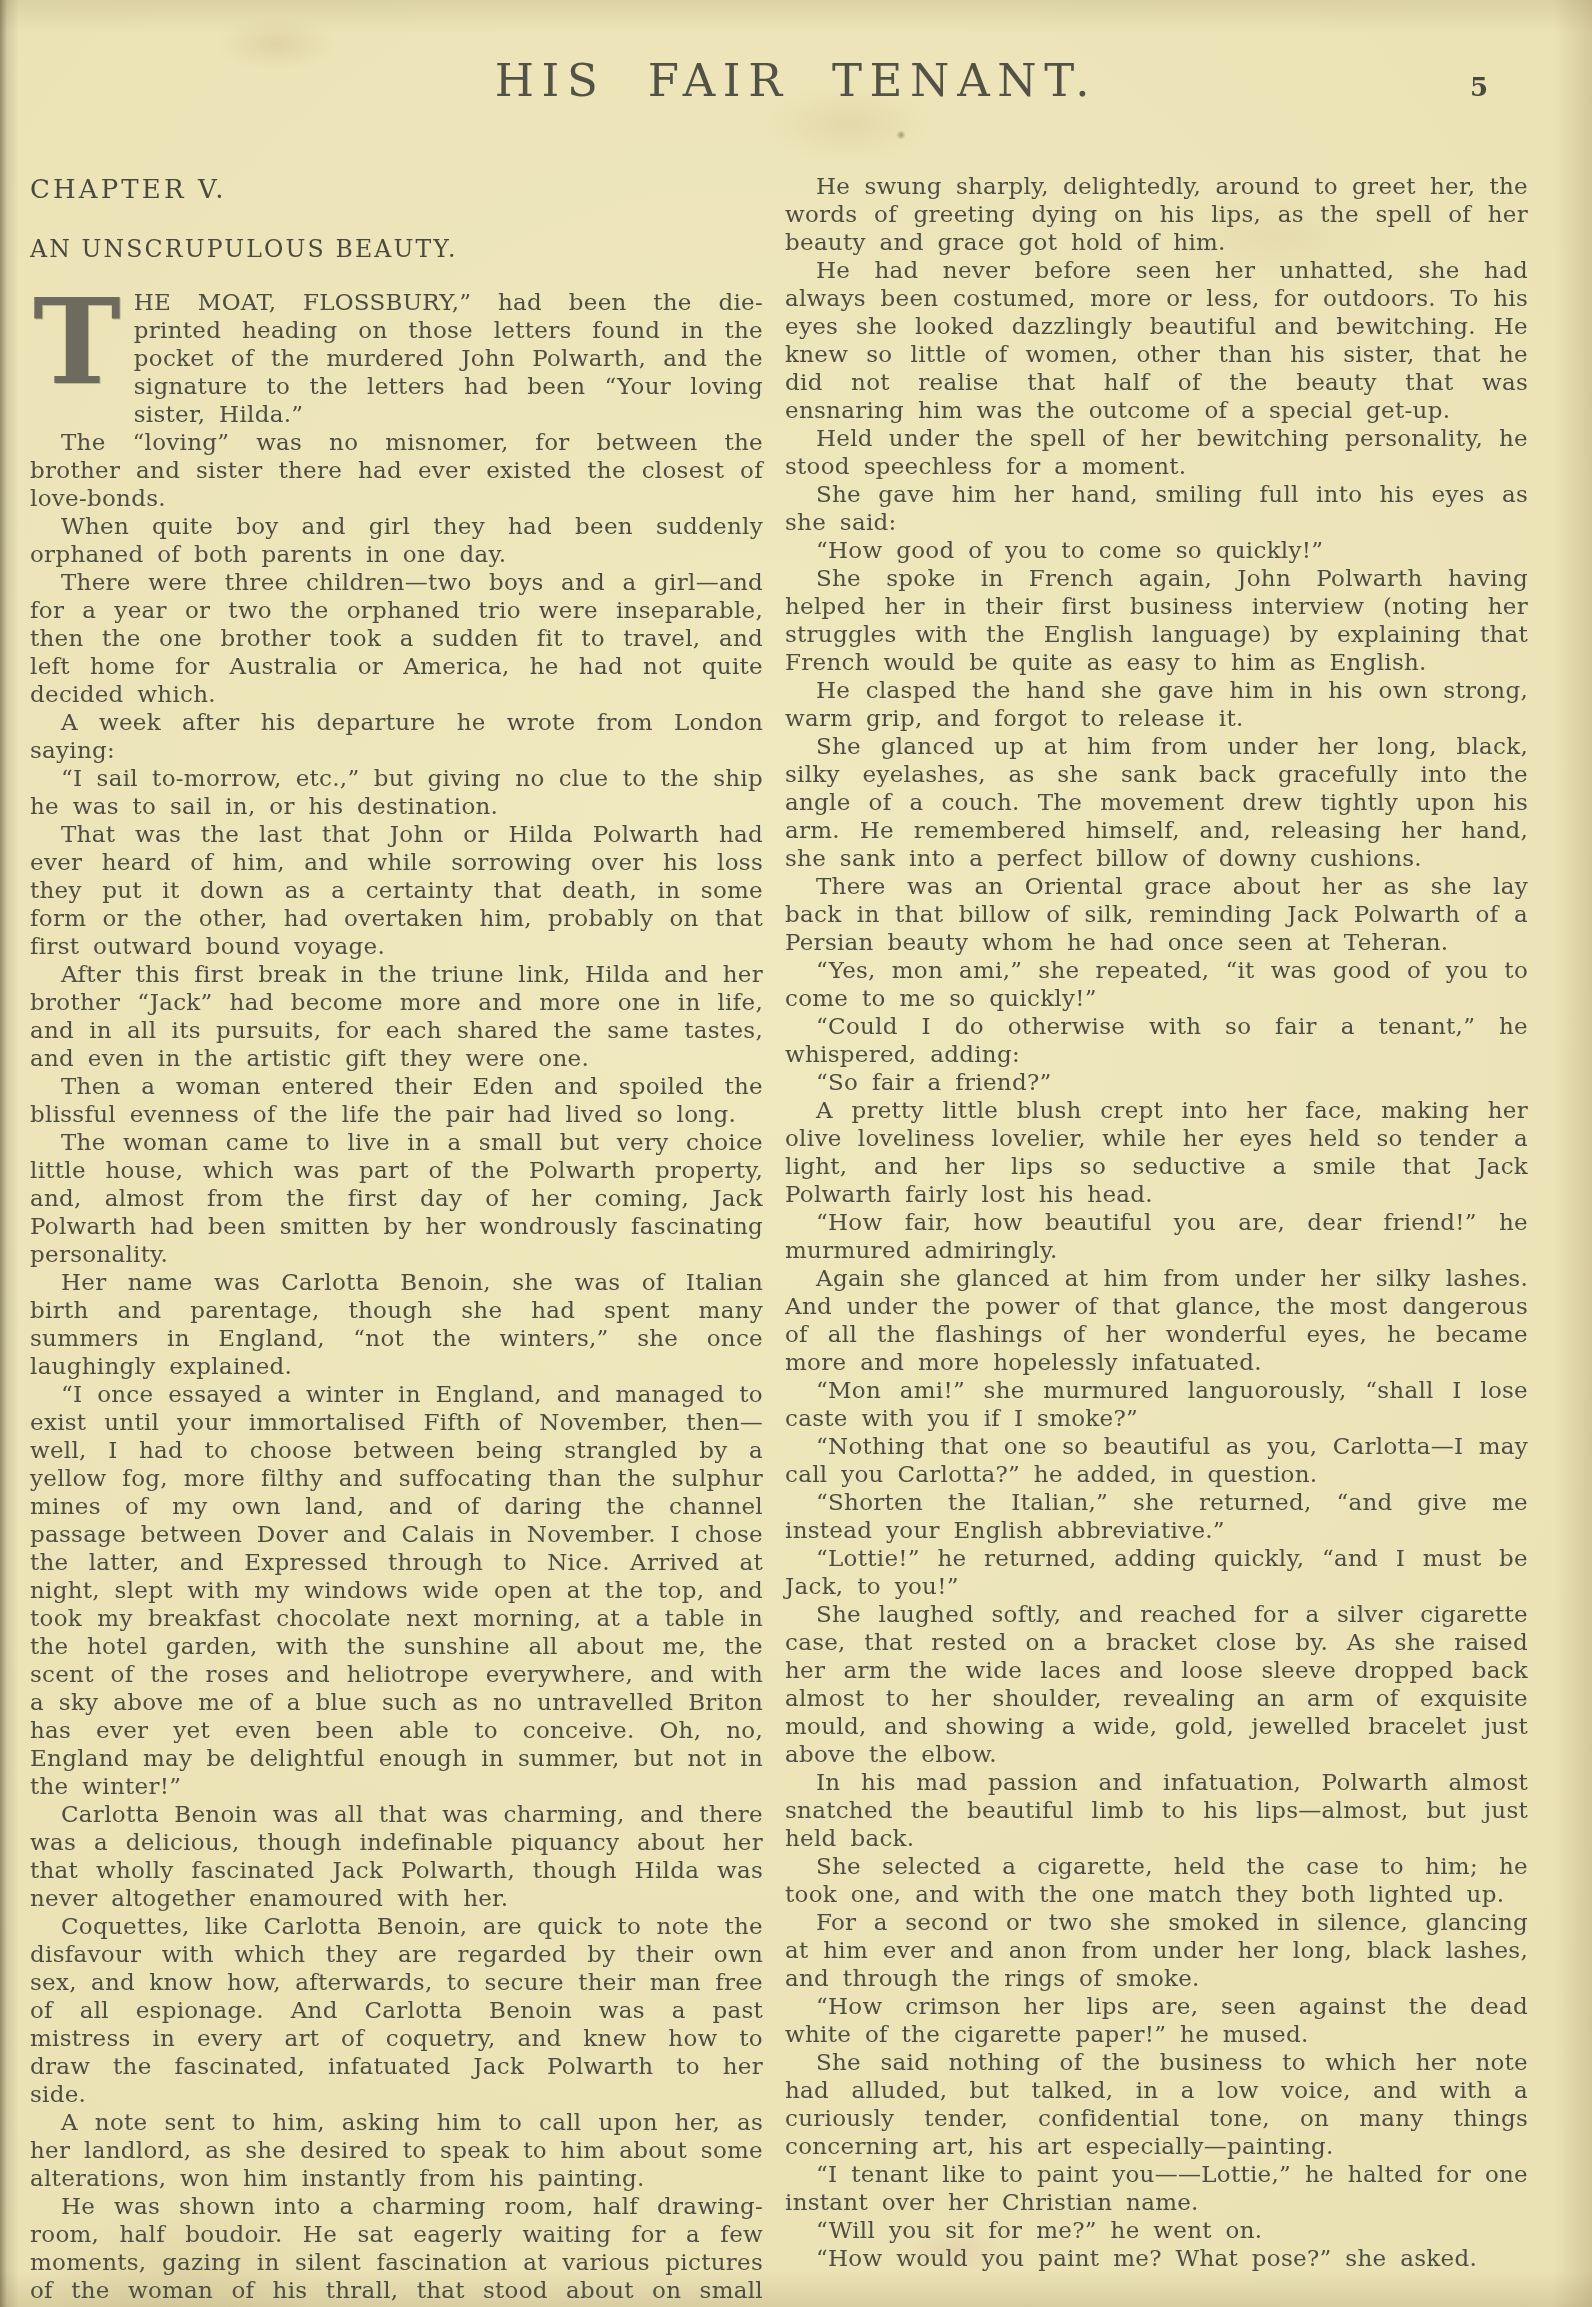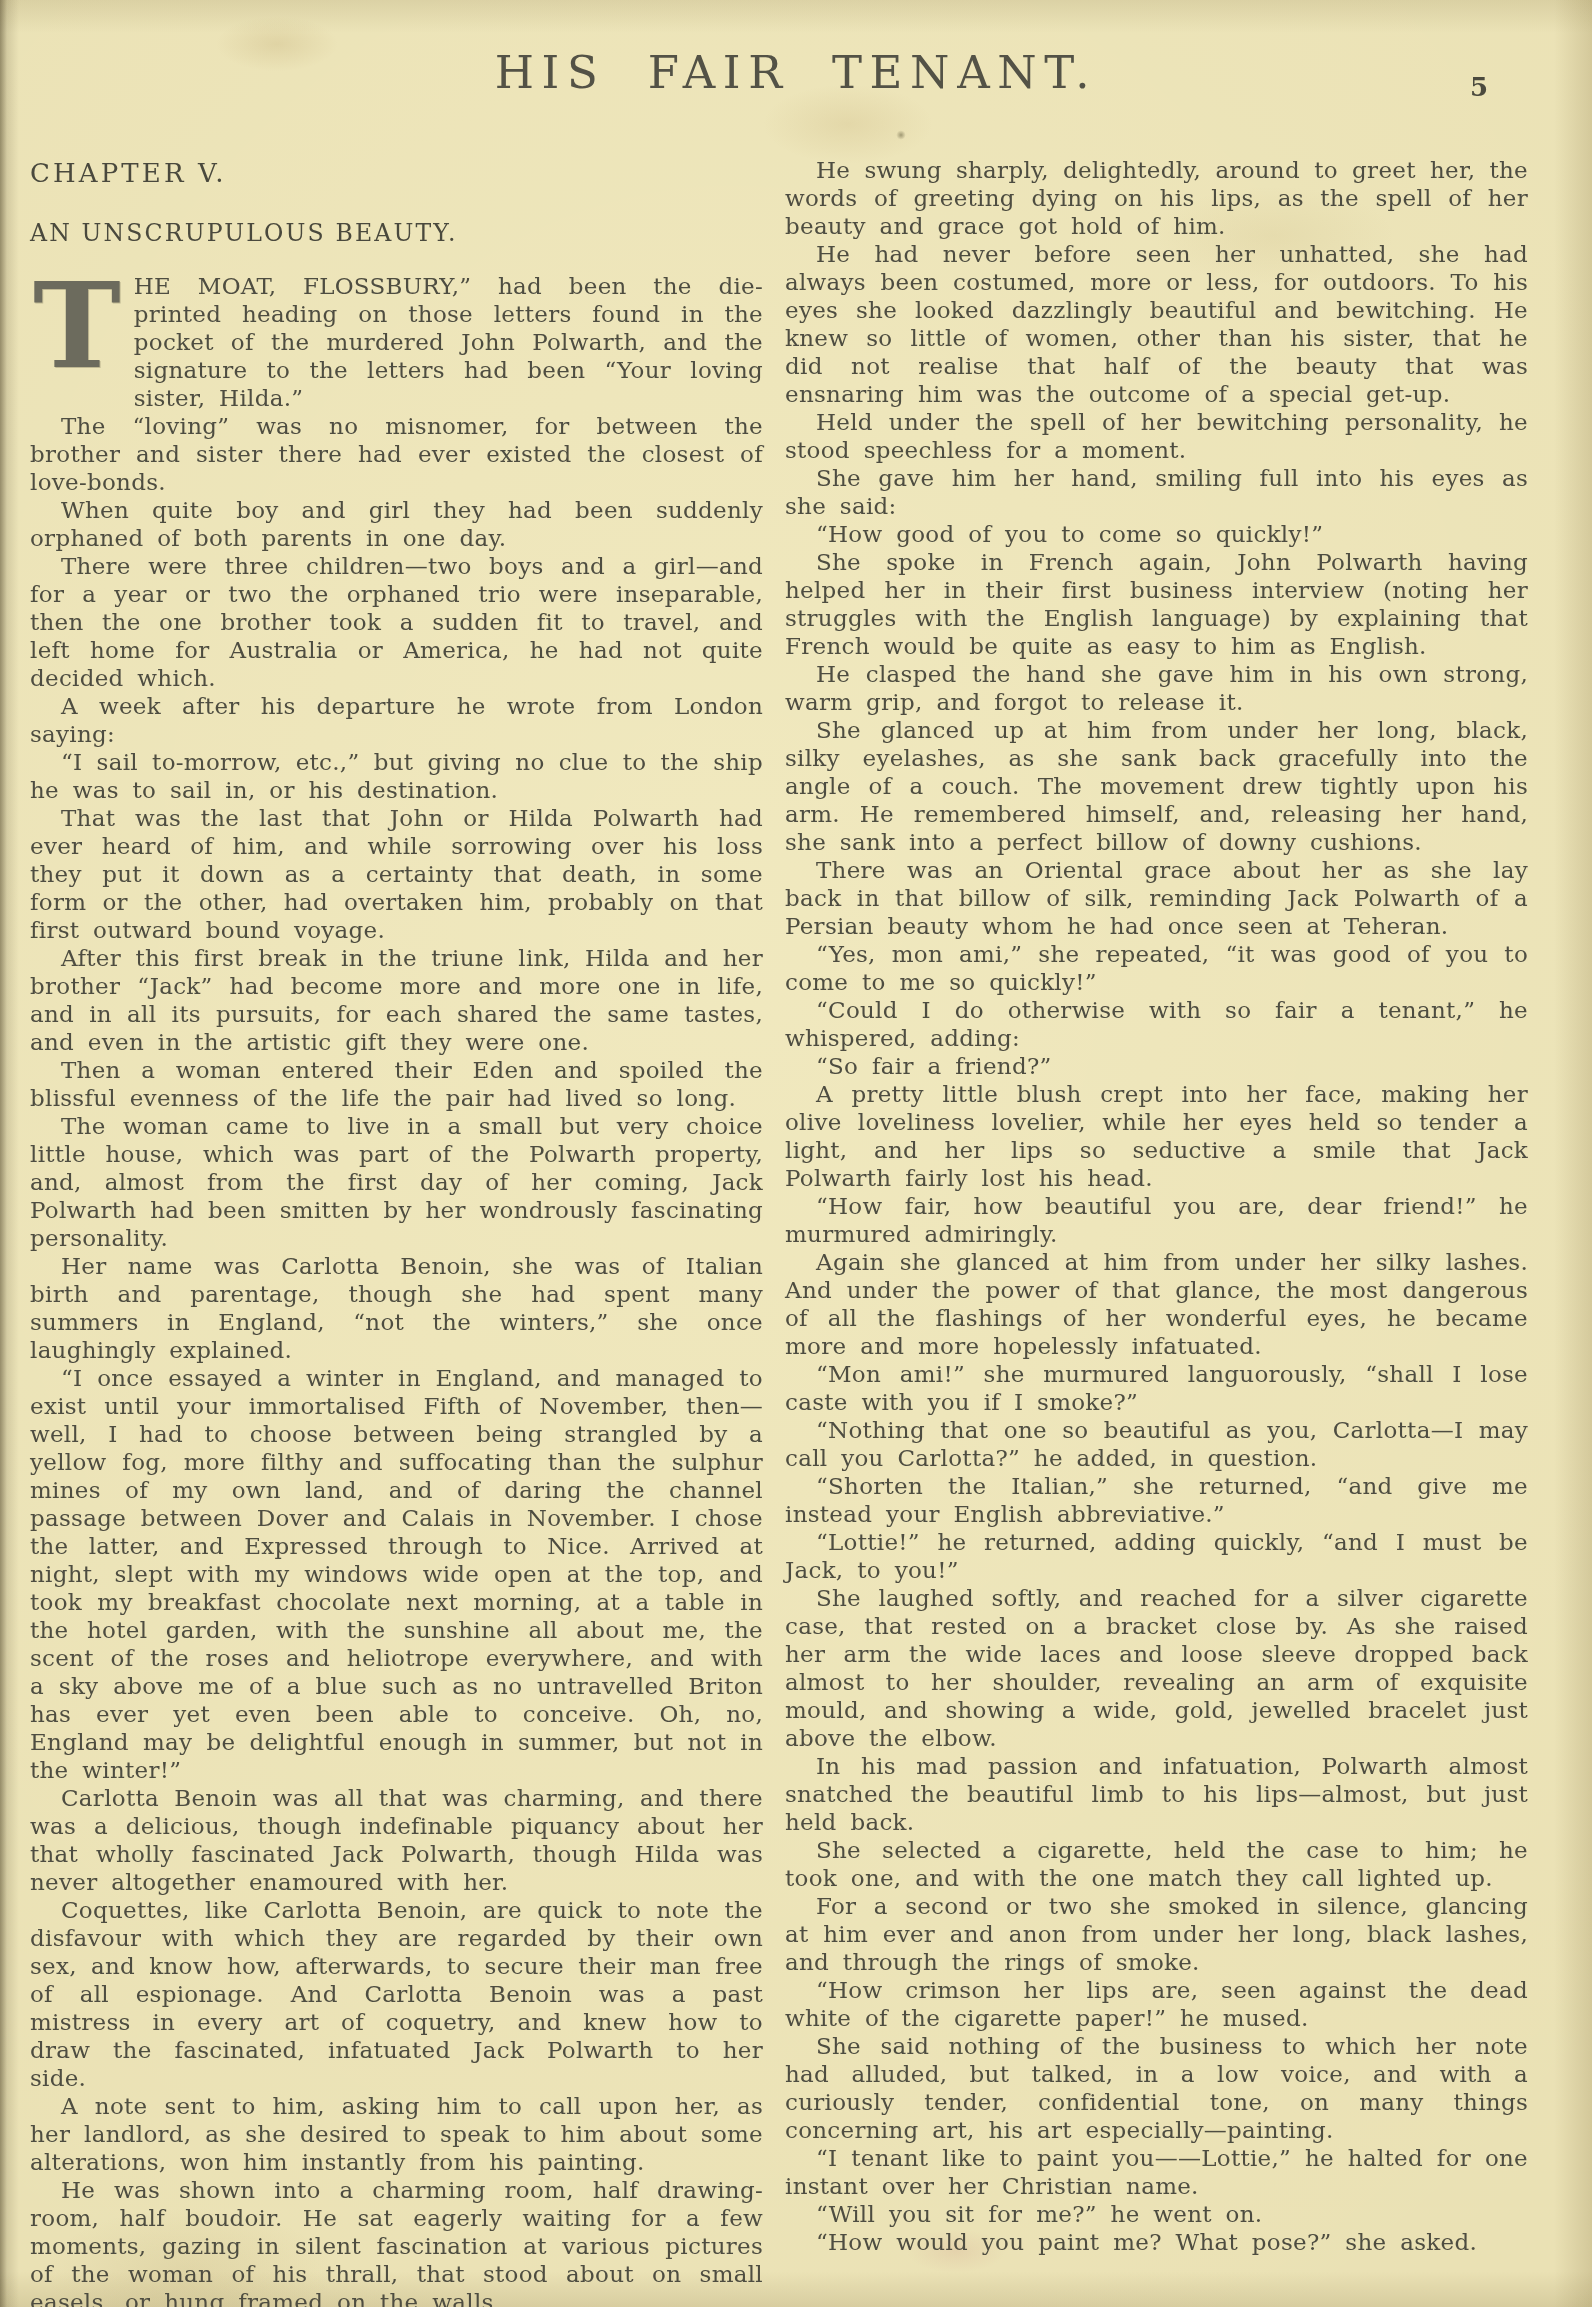--- a/index.html
+++ b/index.html
@@ -27,21 +27,21 @@
       radial-gradient(ellipse 205px 94px at 189px 2273px, rgba(150,125,65,0.12), rgba(150,125,65,0) 70%),
       linear-gradient(90deg, rgba(64,54,28,0.50) 0px, rgba(64,54,28,0.14) 7px, rgba(64,54,28,0) 19px),
       linear-gradient(270deg, rgba(118,98,48,0.20) 0px, rgba(118,98,48,0) 38px),
       linear-gradient(180deg, rgba(118,98,48,0.14) 0px, rgba(118,98,48,0) 33px),
       linear-gradient(0deg, rgba(118,98,48,0.16) 0px, rgba(118,98,48,0) 36px),
       radial-gradient(ellipse 130% 115% at 46% 40%, rgba(255,250,215,0.30), rgba(255,250,215,0) 62%),
       radial-gradient(ellipse 145% 125% at 50% 50%, #eae1b4 52%, #ddd19e 90%, #d2c68e 100%);
   }
   .masthead { position: relative; padding-top: 38px; }
   .masthead h1 {
-    margin: 8px;
+    margin: 16px;
     text-align: center;
     font-size: 45px;
     font-weight: normal;
     letter-spacing: 0.17em;
     word-spacing: 0.45em;
     color: #535246;
   }
   .page-number {
     position: absolute;
     top: 72px;
@@ -189,21 +189,21 @@
           <p class="para">“Nothing that one so beautiful as you, Carlotta—I may call you Carlotta?” he added, in question.</p>
 
           <p class="para">“Shorten the Italian,” she returned, “and give me instead your English abbreviative.”</p>
 
           <p class="para">“Lottie!” he returned, adding quickly, “and I must be Jack, to you!”</p>
 
           <p class="para">She laughed softly, and reached for a silver cigarette case, that rested on a bracket close by.  As she raised her arm the wide laces and loose sleeve dropped back almost to her shoulder, revealing an arm of exquisite mould, and showing a wide, gold, jewelled bracelet just above the elbow.</p>
 
           <p class="para">In his mad passion and infatuation, Polwarth almost snatched the beautiful limb to his lips—almost, but just held back.</p>
 
-          <p class="para">She selected a cigarette, held the case to him; he took one, and with the one match they call lighted up.</p>
+          <p class="para">She selected a cigarette, held the case to him; he took one, and with the one match they both lighted up.</p>
 
           <p class="para">For a second or two she smoked in silence, glancing at him ever and anon from under her long, black lashes, and through the rings of smoke.</p>
 
           <p class="para">“How crimson her lips are, seen against the dead white of the cigarette paper!” he mused.</p>
 
           <p class="para">She said nothing of the business to which her note had alluded, but talked, in a low voice, and with a curiously tender, confidential tone, on many things concerning art, his art especially—painting.</p>
 
           <p class="para">“I tenant like to paint you——Lottie,” he halted for one instant over her Christian name.</p>
 
           <p class="para">“Will you sit for me?” he went on.</p>

